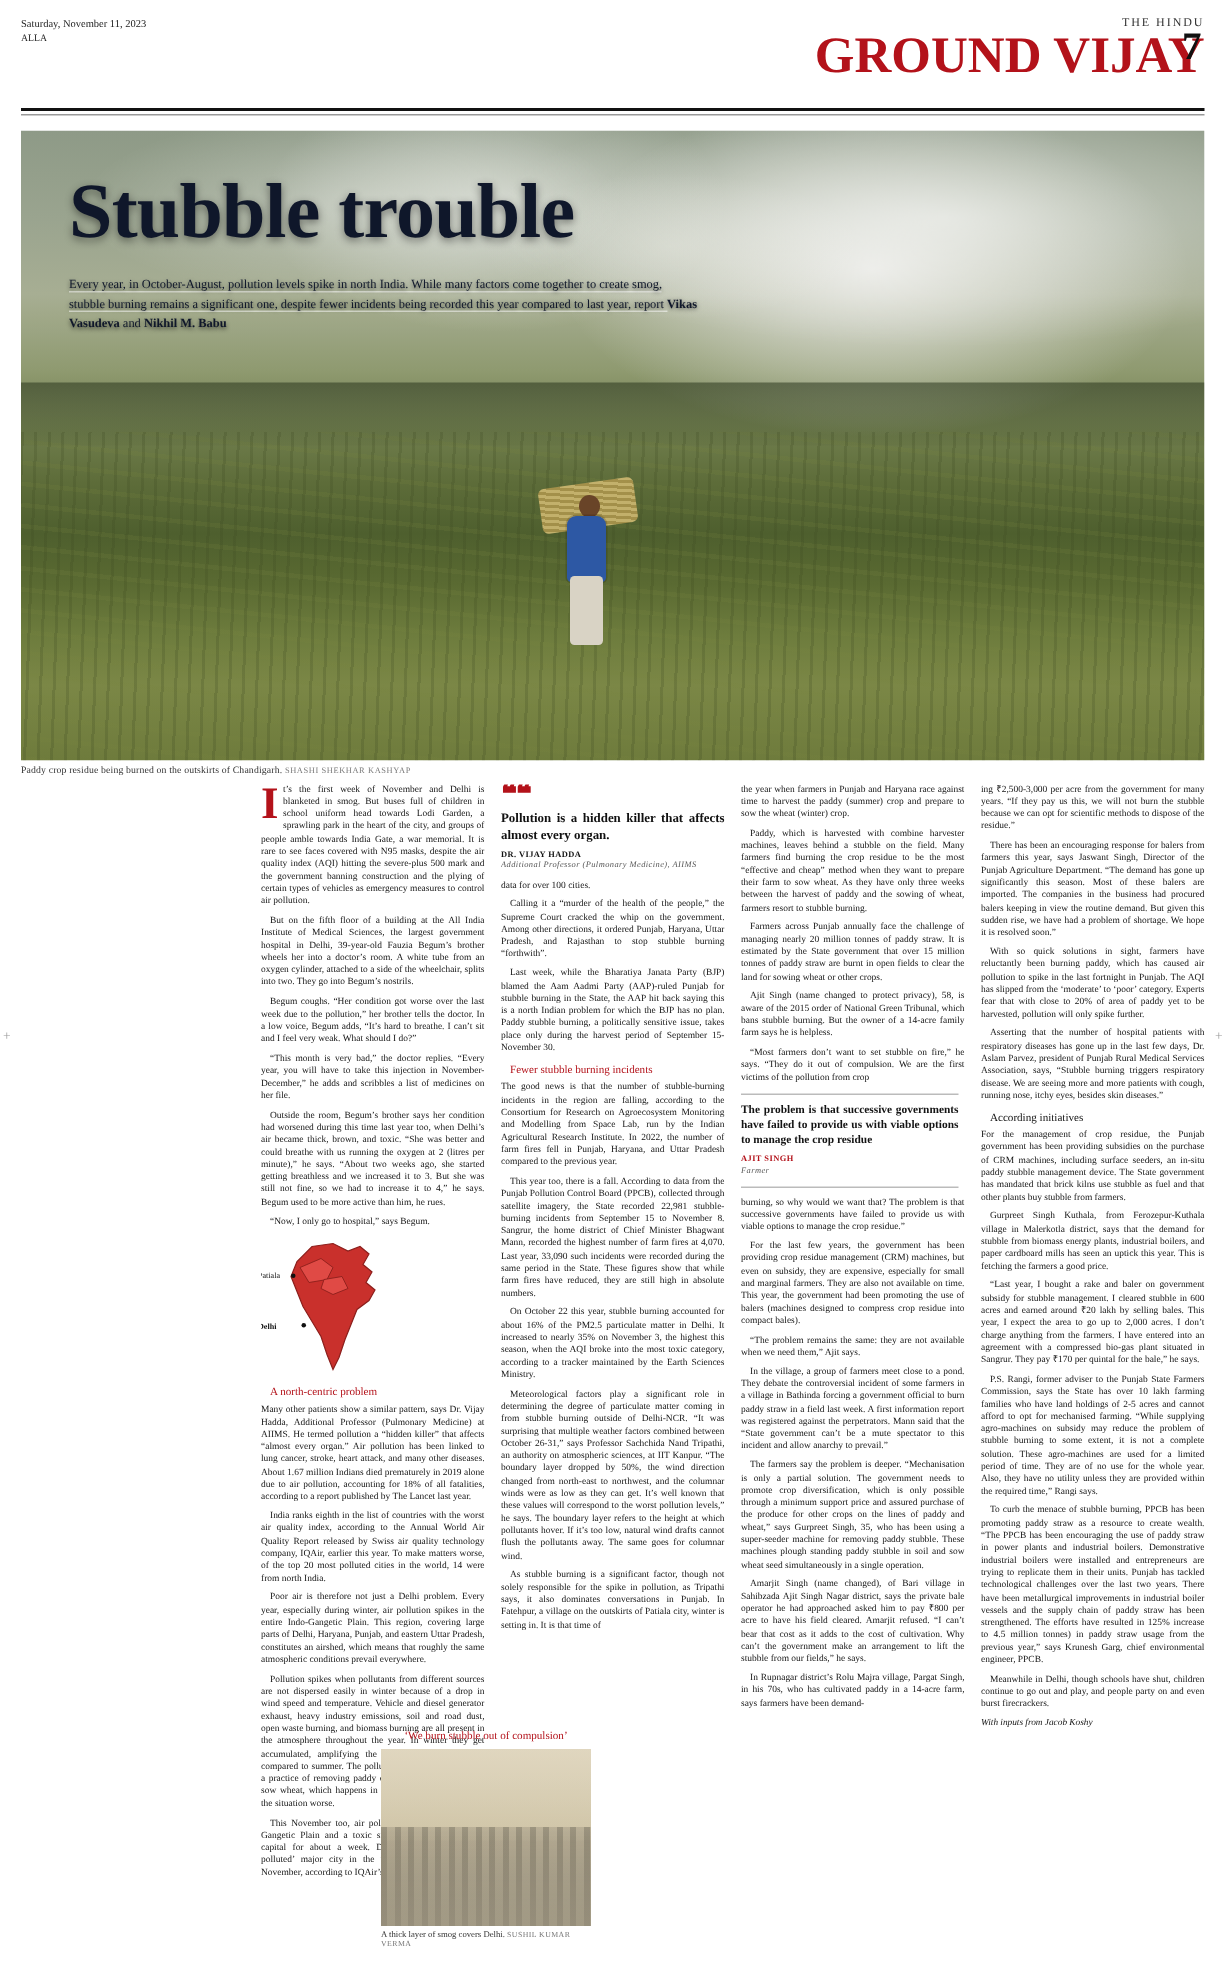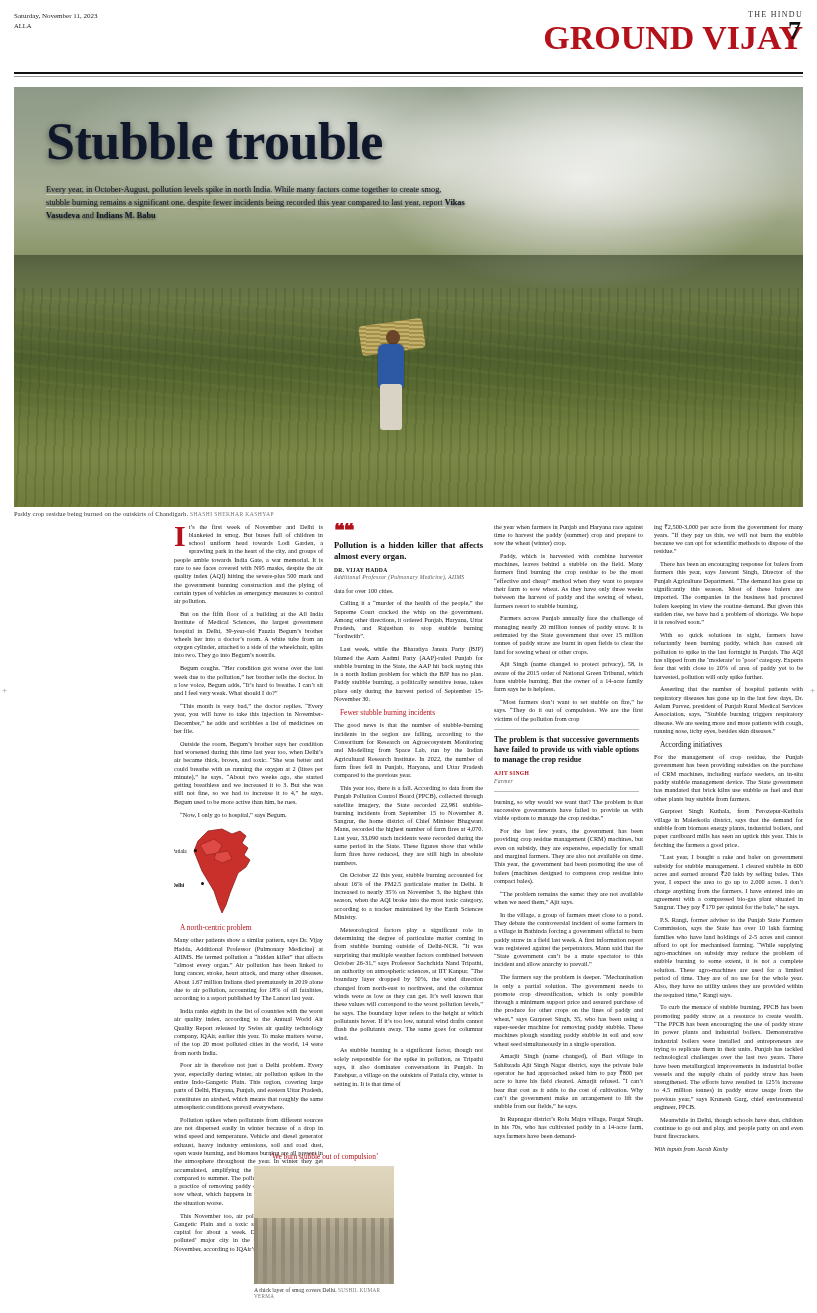--- a/index.html
+++ b/index.html
@@ -316,21 +316,21 @@
       <div class="farmer">
         <div class="bundle"></div>
         <div class="head"></div>
         <div class="torso"></div>
         <div class="legs"></div>
       </div>
     </div>
     <div class="hl-block">
       <h1 class="hl">Stubble trouble</h1>
       <div class="hl-sub">
-        <span class="ul">Every year, in October-August, pollution levels spike in north India. While many factors come together to create smog, stubble burning remains a significant one, despite fewer incidents being recorded this year compared to last year, report </span><b>Vikas Vasudeva</b><span> and </span><b>Indians M. Babu</b>
+        <span class="ul">Every year, in October-August, pollution levels spike in north India. While many factors come together to create smog, stubble burning remains a significant one, despite fewer incidents being recorded this year compared to last year, report </span><b>Vikas Vasudeva</b><span> and </span><b>Nikhil M. Babu</b>
       </div>
     </div>
   </div>
   <div class="photo-cap">
     <span>Paddy crop residue being burned on the outskirts of Chandigarh.</span>
     <span class="credit">SHASHI SHEKHAR KASHYAP</span>
   </div>
 
   <div class="crop l">+</div>
   <div class="crop r">+</div>

